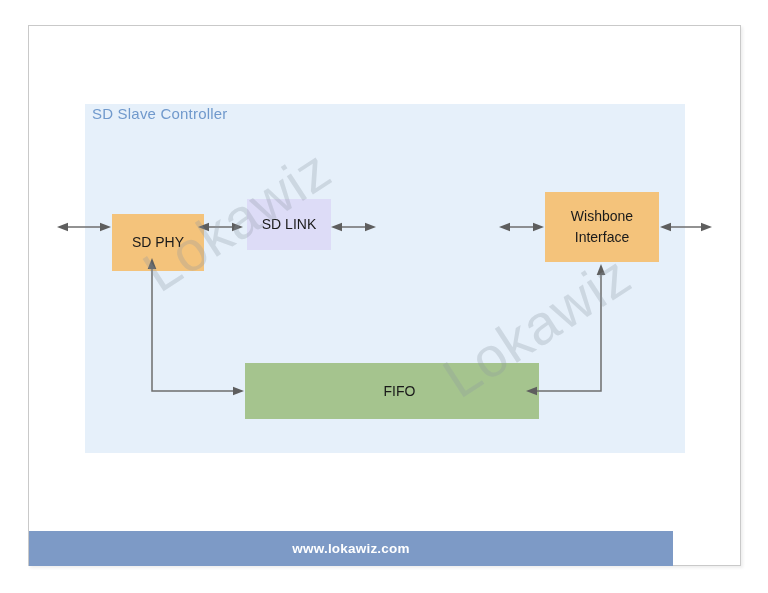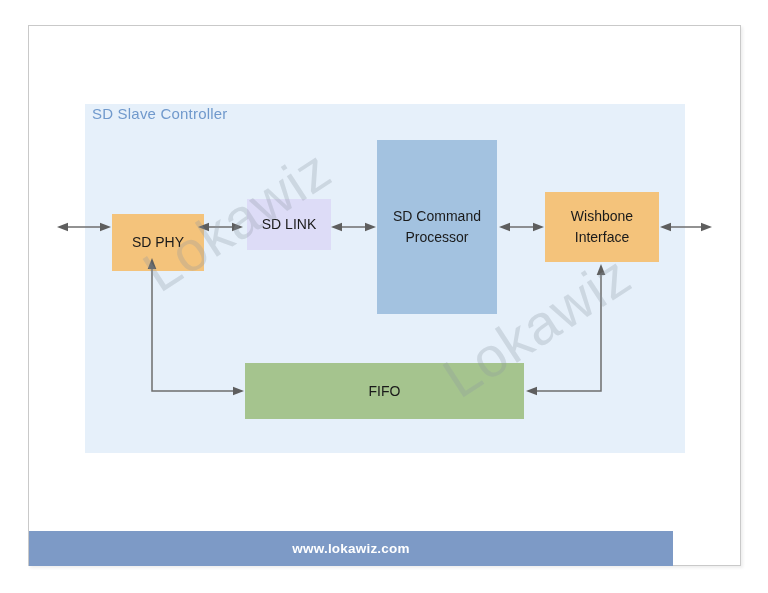--- a/index.html
+++ b/index.html
@@ -25,21 +25,21 @@
   }
   .block {
     position: absolute; z-index: 3;
     display: flex; align-items: center; justify-content: center;
     text-align: center; color: #1a1a1a; font-size: 14px; line-height: 21px;
   }
   .b-sdphy    { left: 112px; top: 199px; width:  92px; height:  57px; margin-top: 15px; }
   .b-sdlink   { left: 247px; top: 199px; width:  84px; height:  51px; }
   .b-sdcp     { left: 377px; top: 140px; width: 120px; height: 174px; padding: 0 10px; box-sizing: border-box; }
   .b-wishbone { left: 545px; top: 192px; width: 114px; height:  70px; padding: 0 0; box-sizing: border-box; }
-  .b-fifo     { left: 245px; top: 363px; width: 279px; height:  56px; }
+  .b-fifo     { left: 245px; top: 363px; width: 279px; height:  56px; padding-left: 15px; }
   .connectors { position: absolute; left: 0; top: 0; z-index: 4; pointer-events: none; }
   .connectors line, .connectors polyline { stroke: #6e6e6e; stroke-width: 1.5; fill: none; }
   .connectors polygon { fill: #5e5e5e; stroke: none; }
   .watermark {
     position: absolute; z-index: 5; width: 230px; text-align: center;
     font-size: 56px; color: #8d98a3; opacity: 0.28; letter-spacing: 1px;
     transform: rotate(-33deg); pointer-events: none; white-space: nowrap;
   }
   .wm1 { left: 122px; top: 188px; }
   .wm2 { left: 422px; top: 294px; }
@@ -61,23 +61,20 @@
   <div class="diagram-title">SD Slave Controller</div>
 
   <div class="block b-sdphy" style="background: rgb(244, 195, 123);">
     <span>SD PHY</span>
   </div>
 
   <div class="block b-sdlink" style="background: rgb(221, 220, 247);">
     <span>SD LINK</span>
   </div>
 
-  <div class="block b-sdcp" style="background: rgb(163, 194, 224);">
-    <span>SD Command Processor</span>
-  </div>
 
   <div class="block b-wishbone" style="background: rgb(244, 195, 123);">
     <span>Wishbone Interface</span>
   </div>
 
   <div class="block b-fifo" style="background: rgb(165, 196, 142);">
     <span>FIFO</span>
   </div>
 
   <svg class="connectors" width="768" height="593" viewBox="0 0 768 593">

